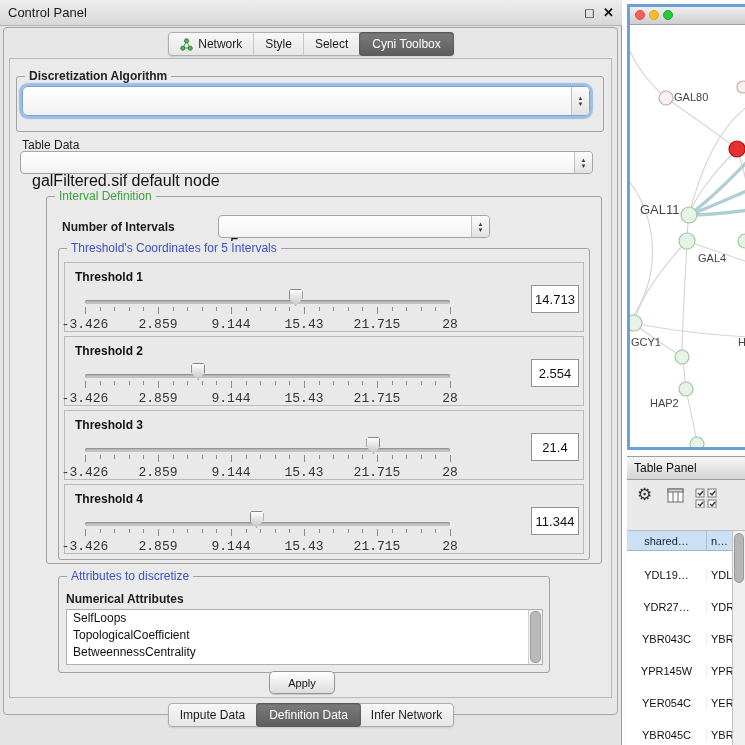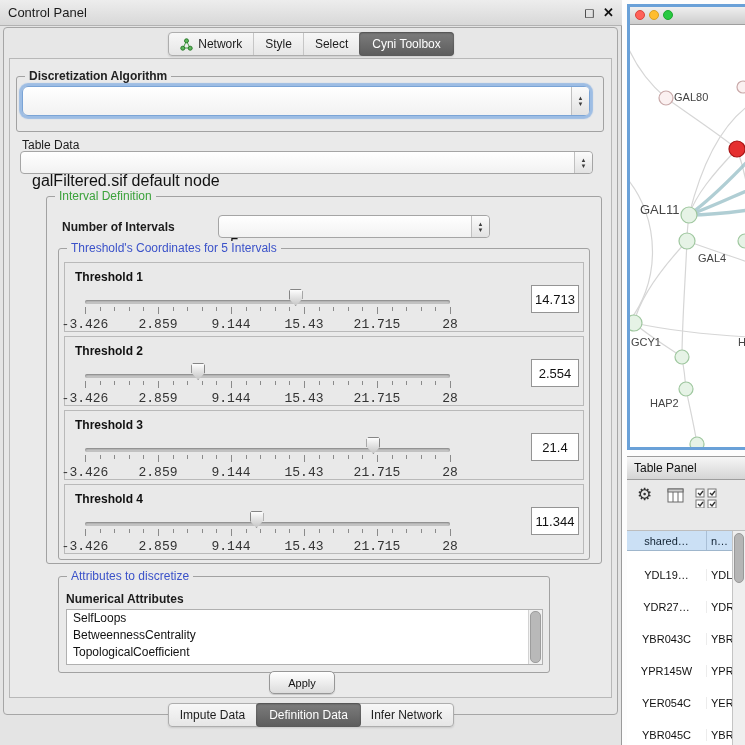--- a/index.html
+++ b/index.html
@@ -350,22 +350,22 @@
       </div>
     </div>
 
   <div class="group" style="left:58px;top:576px;width:492px;height:97px;">
     <span class="legend blue">Attributes to discretize</span>
   </div>
   <span class="lbl bold" style="left:66px;top:592px;">Numerical Attributes</span>
   <div id="attr-list">
     <div id="attr-items">
         <div class="attr-item">SelfLoops</div>
+        <div class="attr-item">TopologicalCoefficient</div>
         <div class="attr-item">BetweennessCentrality</div>
-        <div class="attr-item">TopologicalCoefficient</div>
       </div>
     <div id="attr-scroll">
         <div id="attr-thumb"></div>
       </div>
   </div>
 
   <div id="apply-btn">Apply</div>
 
   <div class="tabbar" id="bottom-tabbar">
     <div class="tabs" id="bottom-tabs">

